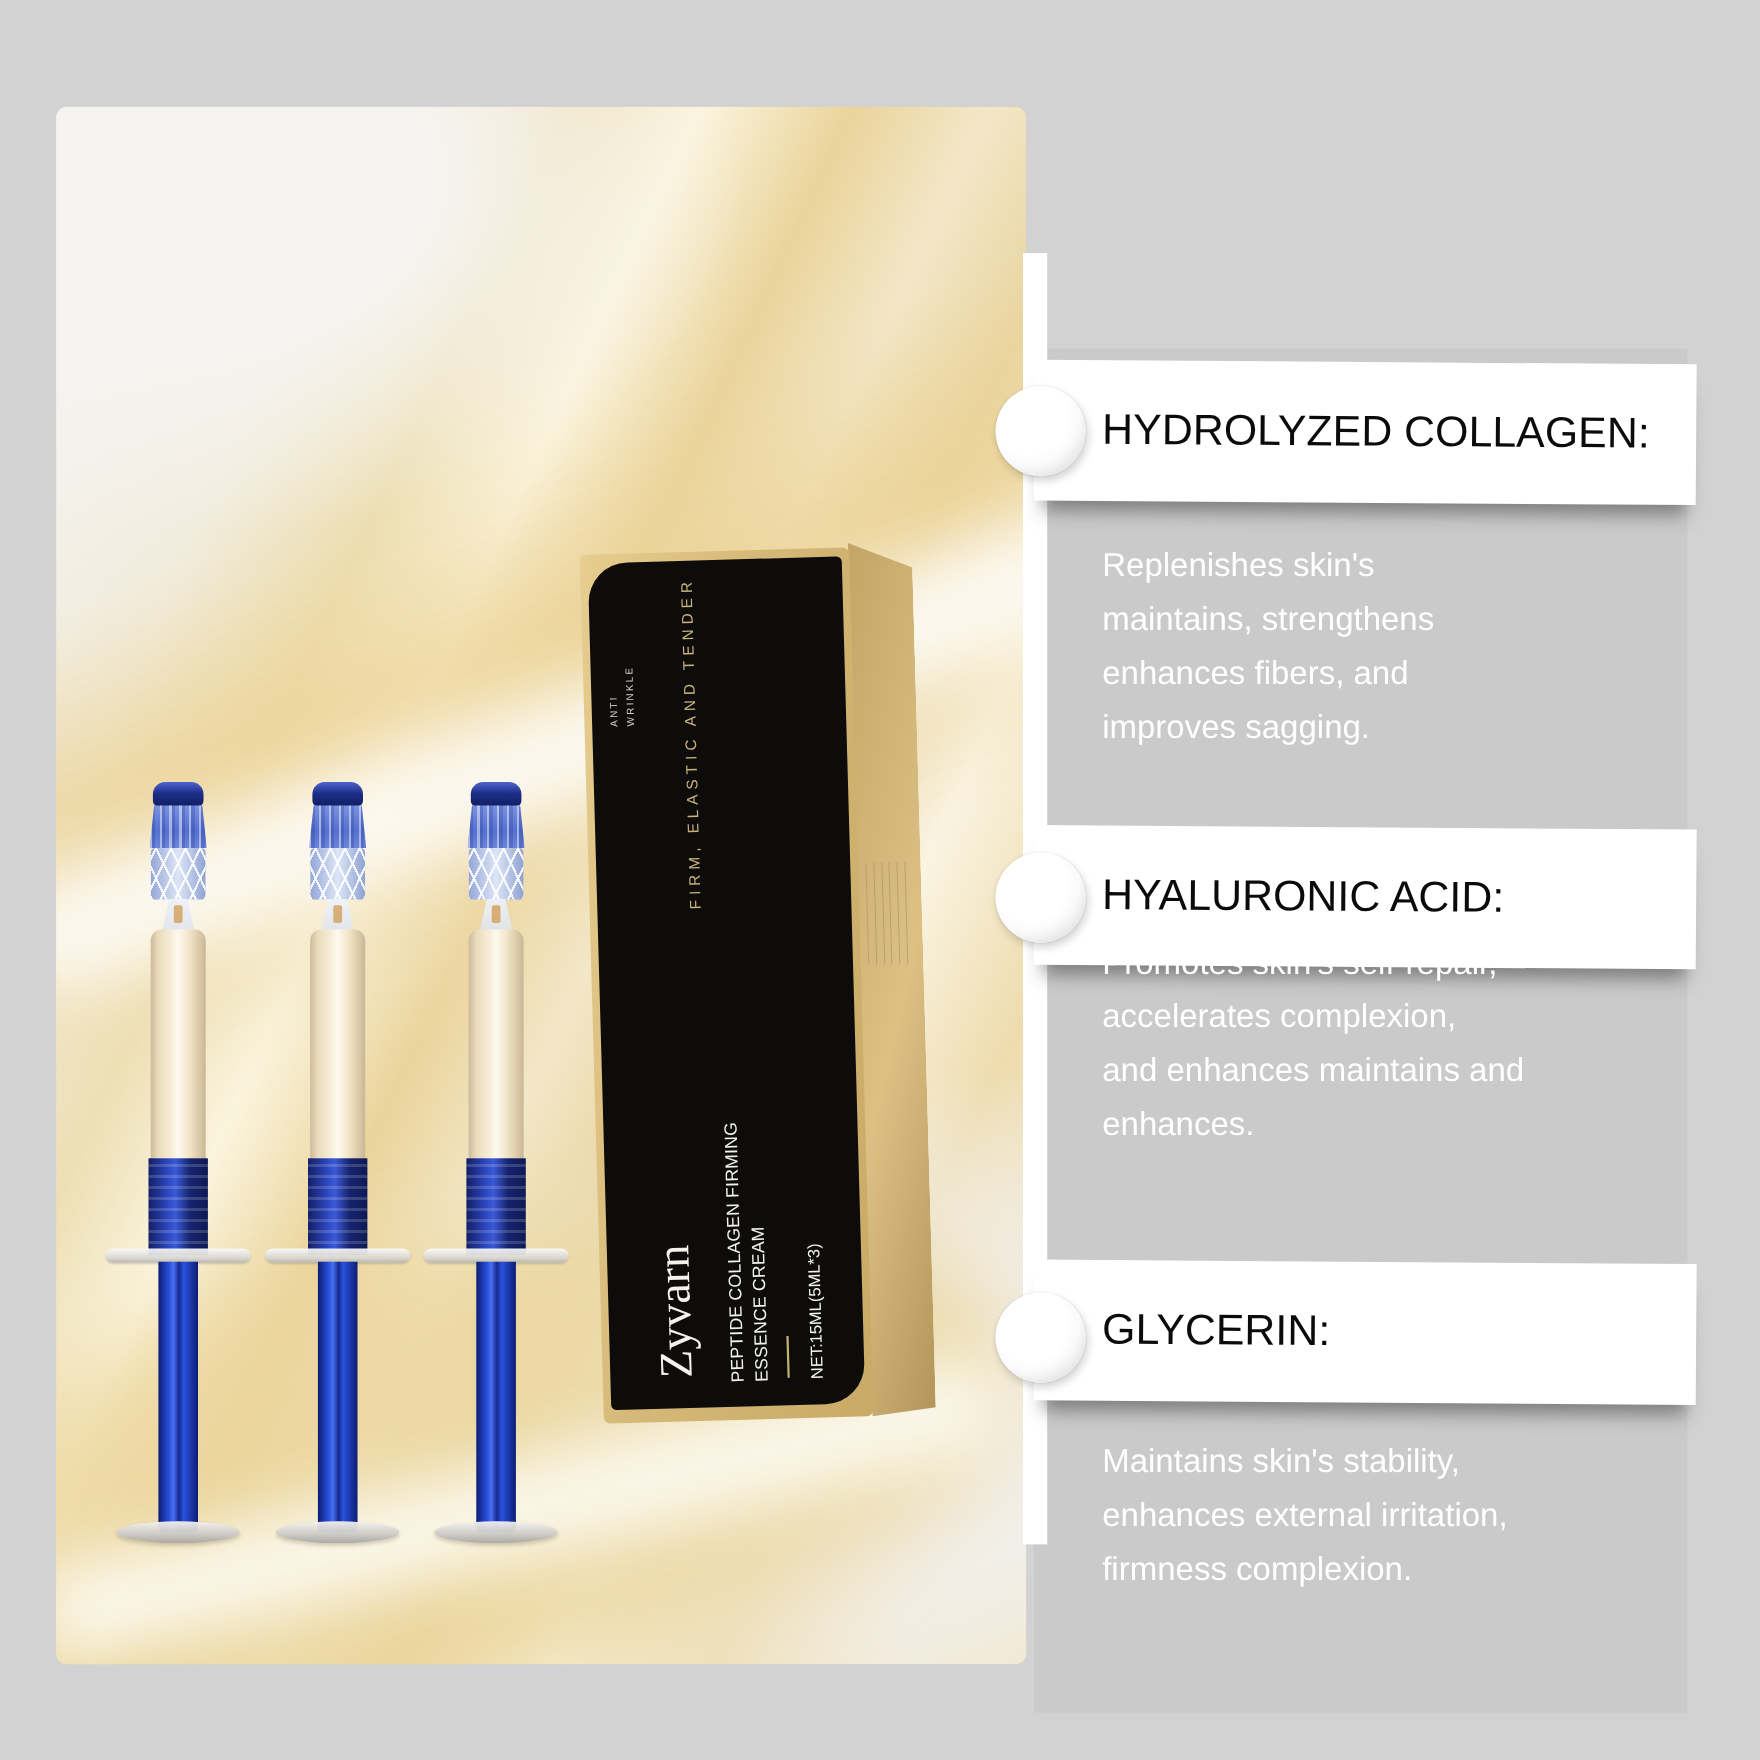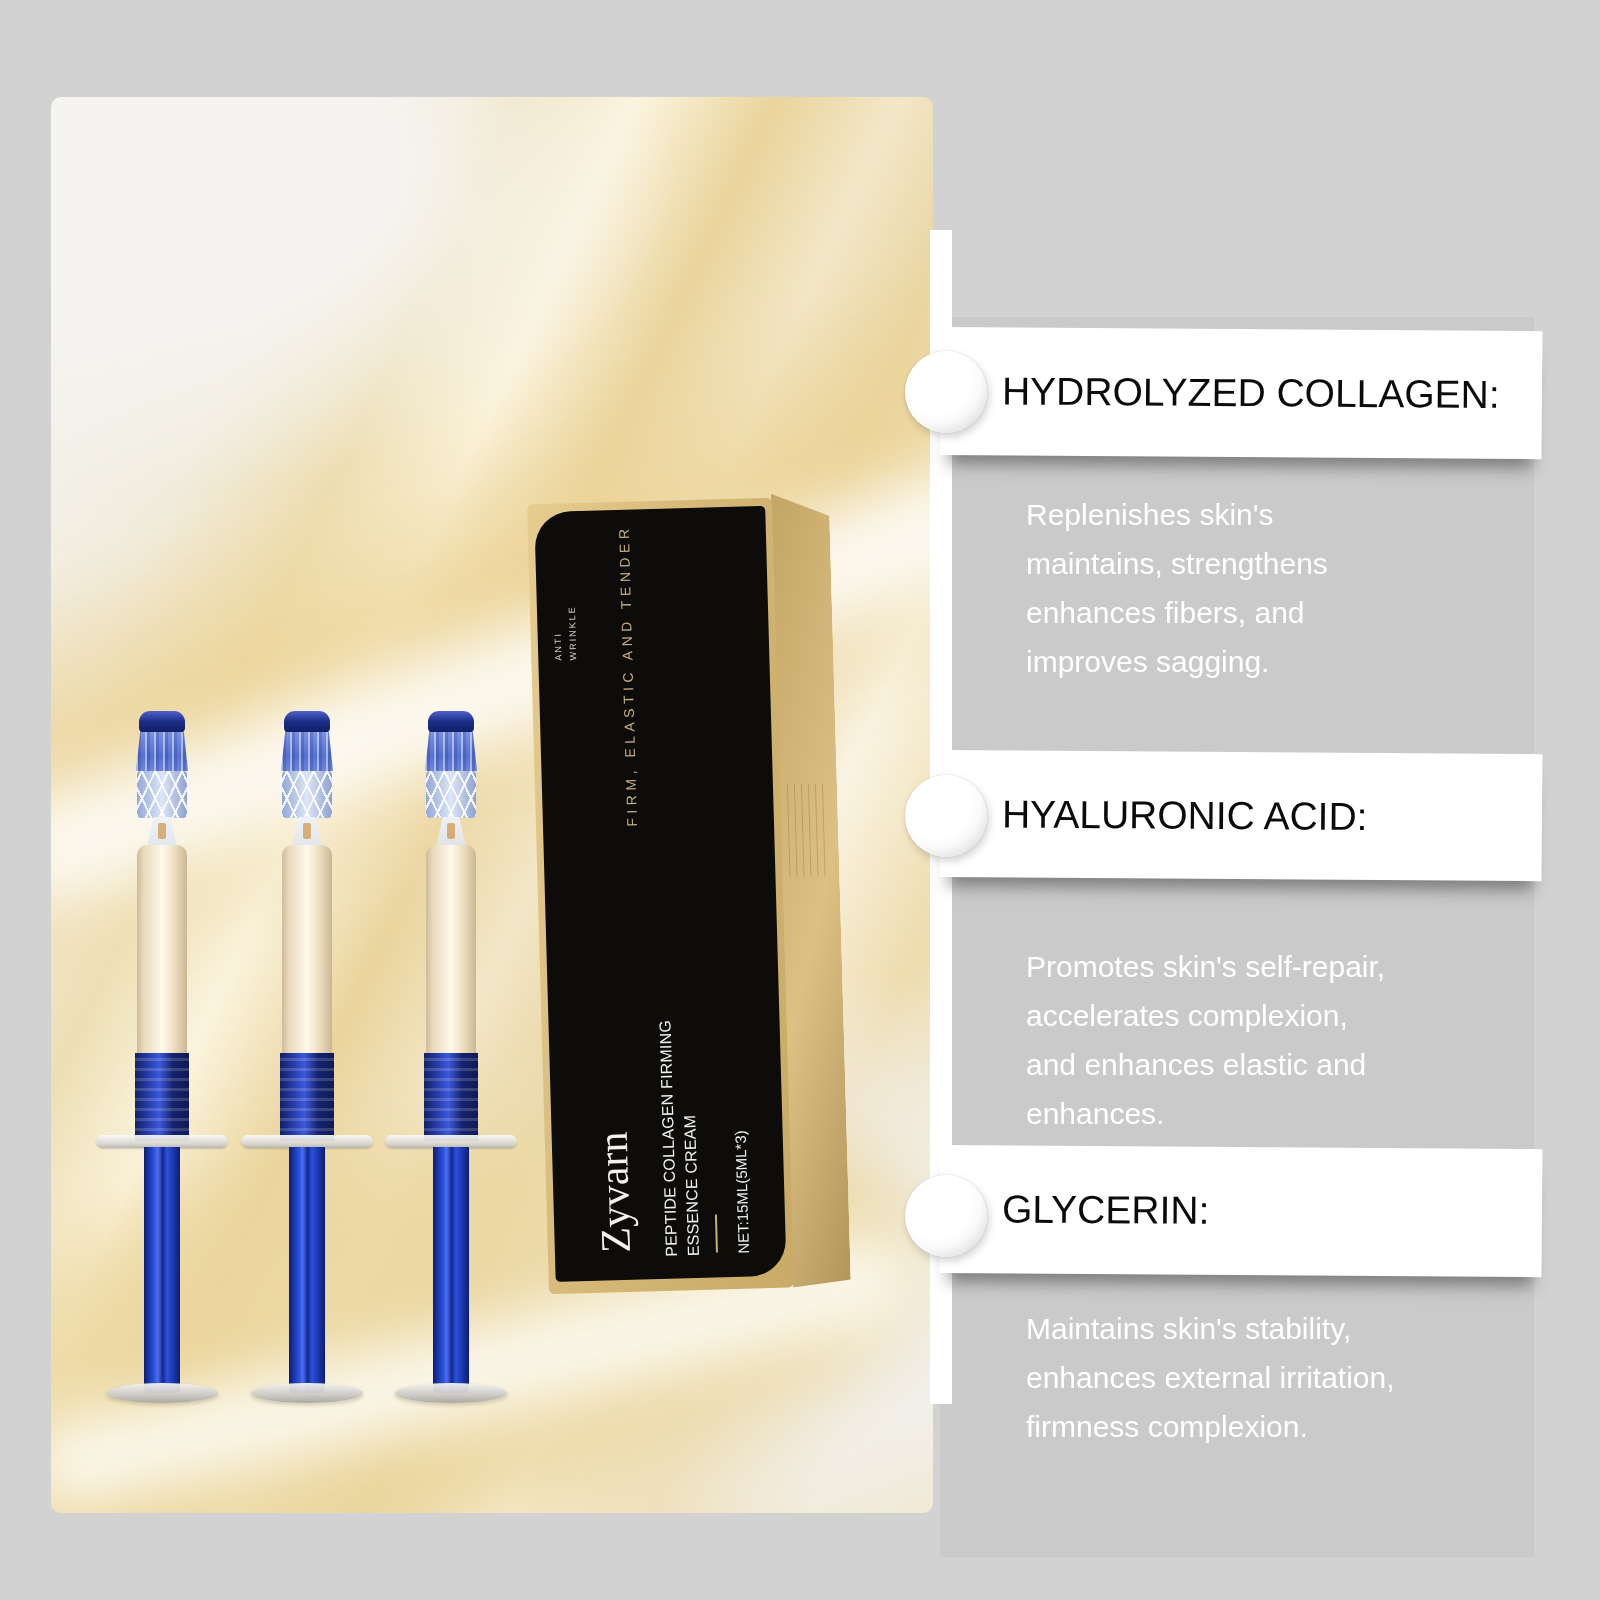--- a/index.html
+++ b/index.html
@@ -83,21 +83,21 @@
   .fineprint{left:252px;top:293px;width:40px;height:93px;opacity:.5;filter:blur(.6px);
     background:repeating-linear-gradient(90deg, rgba(80,72,55,.45) 0 1px, rgba(0,0,0,0) 1px 7px);}
 
   
   .gray-band{left:940px;top:317px;width:594px;height:1240px;background:#cacaca;}
   .strip{left:930px;top:230px;width:22px;height:1174px;background:#ffffff;}
   .hdr{left:940px;width:602px;height:128px;background:#fff;display:flex;align-items:center;
     padding-left:62px;box-sizing:border-box;transform:rotate(.4deg);transform-origin:left center;
     box-shadow:0 18px 16px -9px rgba(70,70,70,.58);}
   .hdr span{font-size:39px;color:#0b0b0b;letter-spacing:0;}
-  .body-text{left:1002px;width:480px;color:#fff;font-size:30px;line-height:49px;margin-left:24px;}
+  .body-text{left:1002px;width:480px;color:#fff;font-size:30px;line-height:49px;}
   .sphere{width:82px;height:82px;border-radius:50%;left:905px;
     background:radial-gradient(circle at 38% 34%, #ffffff 46%, #fafafa 60%, #e7e7e7 76%, #cdcdcd 90%, #c2c2c2 100%);
     box-shadow:0 0 0 1px rgba(0,0,0,.05), 2px 4px 8px rgba(0,0,0,.18);}
 </style>
 </head>
 <body>
 
 <div class="stage">
 
   <div class="abs photo">
@@ -173,24 +173,24 @@
   <div class="abs body-text" style="top:490px">
     <div>Replenishes skin's</div>
     <div>maintains, strengthens</div>
     <div>enhances fibers, and</div>
     <div>improves sagging.</div>
   </div>
 
   <div class="abs hdr" style="top:750px;height:127px">
     <span>HYALURONIC ACID:</span>
   </div>
-  <div class="abs body-text" style="top:942px">
+  <div class="abs body-text" style="top:851px">
     <div>Promotes skin's self-repair,</div>
     <div>accelerates complexion,</div>
-    <div>and enhances elastic and</div>
+    <div>and enhances maintains and</div>
     <div>enhances.</div>
   </div>
 
   <div class="abs hdr" style="top:1145px">
     <span>GLYCERIN:</span>
   </div>
   <div class="abs body-text" style="top:1304px">
     <div>Maintains skin's stability,</div>
     <div>enhances external irritation,</div>
     <div>firmness complexion.</div>

